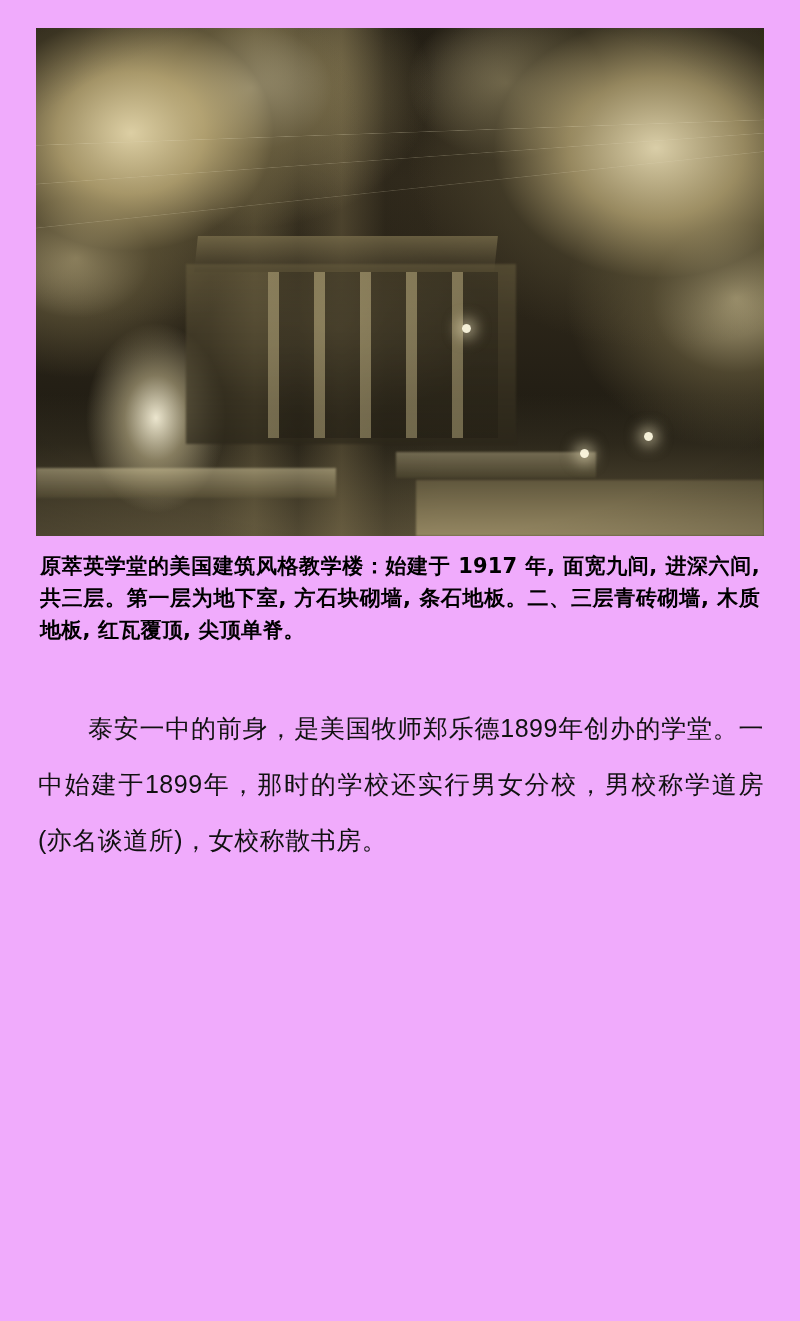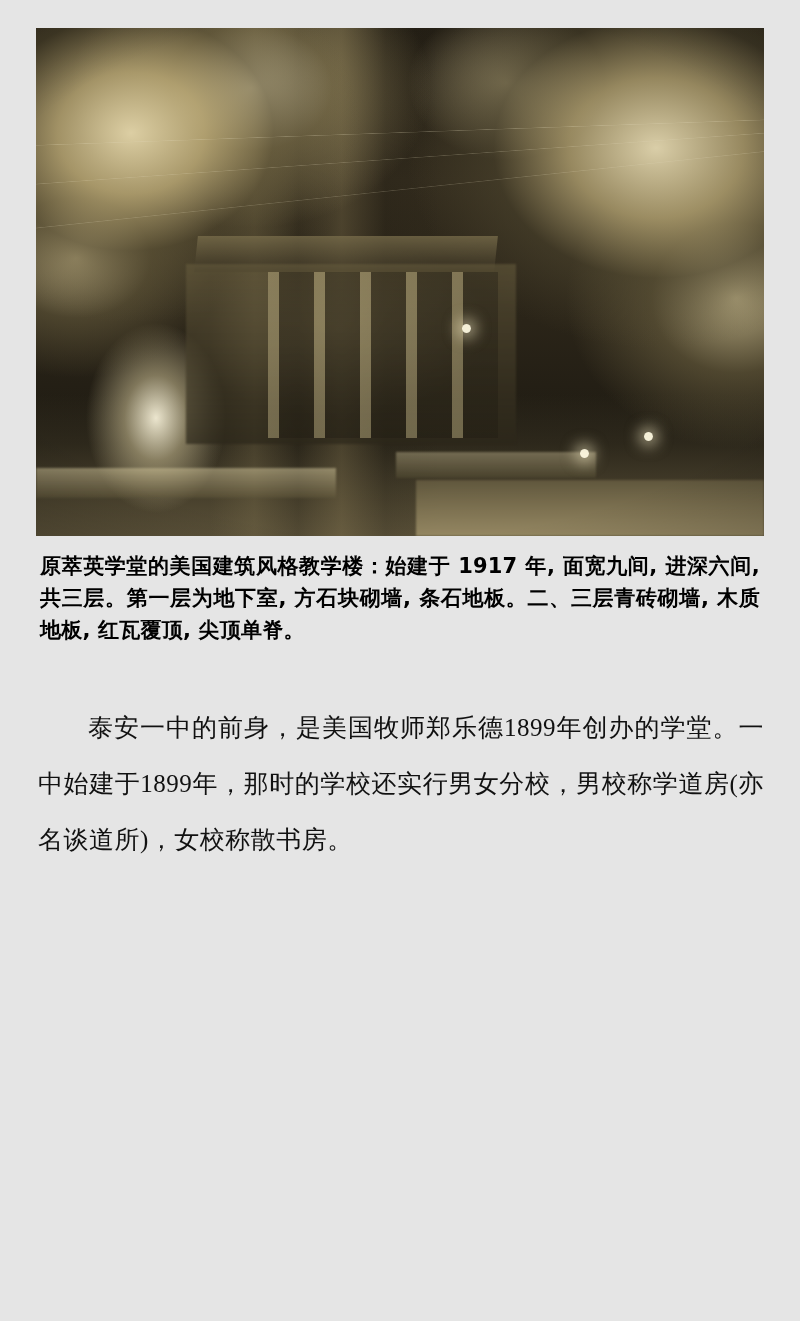--- a/index.html
+++ b/index.html
@@ -11,21 +11,21 @@
     width: 800px;
     height: 1321px;
     font-family: "Liberation Serif", serif;
     color: #000000;
     overflow: hidden;
   }
   .page {
     position: relative;
     width: 800px;
     height: 1321px;
-    background: #e5e5e5;
+    background: #f0abfc;
   }
 
   
   .photo-wrap {
     position: absolute;
     left: 36px;
     top: 28px;
     width: 728px;
     height: 508px;
     overflow: hidden;
@@ -130,21 +130,21 @@
   }
 
   
   .body {
     position: absolute;
     left: 38px;
     top: 700px;
     width: 726px;
   }
   .para {
-    font-family: Liberation Serif, serif;
+    font-family: Liberation Sans, sans-serif;
     font-size: 25px;
     line-height: 56px;
     color: #111;
     text-align: justify;
     text-indent: 2em;
     margin: 0 0 4px 0;
     letter-spacing: 0.5px;
   }
 </style>
 </head>

